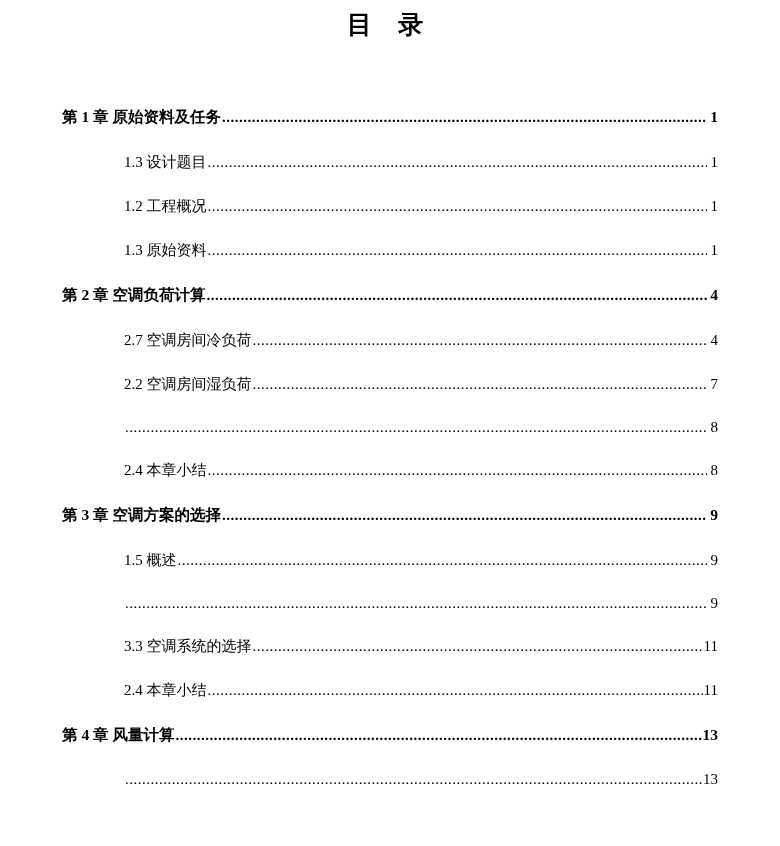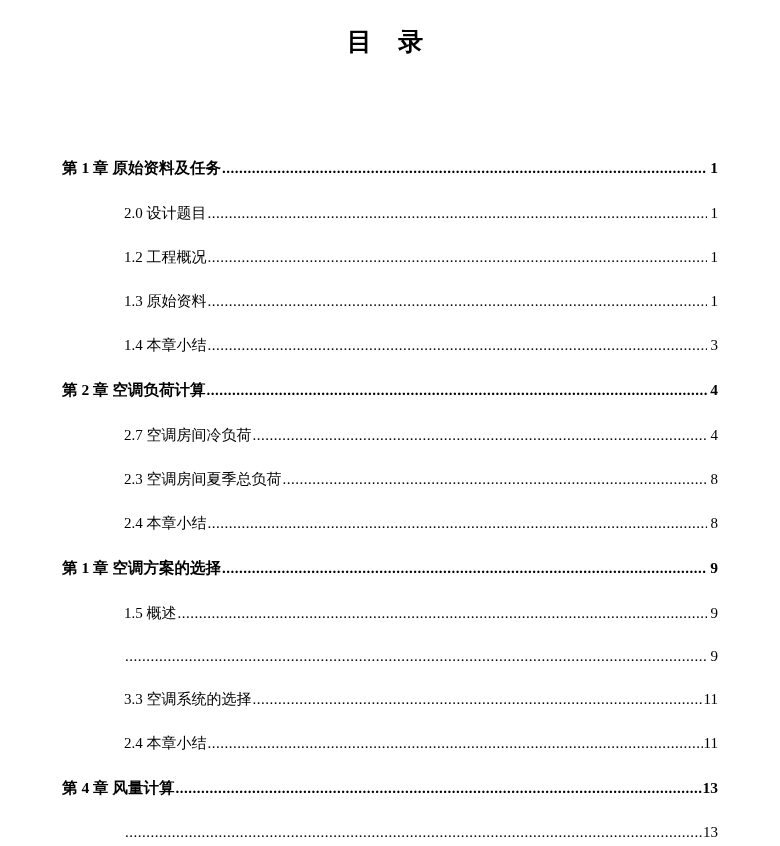--- a/index.html
+++ b/index.html
@@ -19,26 +19,26 @@
     width: 780px;
     height: 846px;
     box-sizing: border-box;
     padding: 0 62px;
   }
   .doc-title {
     text-align: center;
     font-size: 25px;
     font-weight: bold;
     letter-spacing: 10px;
-    margin-top: 25px;
+    margin-top: 8px;
     margin-bottom: 0;
     font-family: "Liberation Serif", "DejaVu Serif", serif;
   }
   .toc {
-    margin-top: 100px;
+    margin-top: 66px;
   }
   .toc-entry {
     display: flex;
     align-items: baseline;
     width: 100%;
     box-sizing: border-box;
     white-space: nowrap;
     overflow: hidden;
   }
   .toc-entry.level1 {
@@ -79,61 +79,60 @@
 
 <div class="page">
   <div class="doc-title">目  录</div>
   <div class="toc" id="toc-list">
       <div class="toc-entry level1">
         <span class="toc-label">第 1 章  原始资料及任务</span>
         <span class="toc-dots"></span>
         <span class="toc-page">1</span>
       </div>
       <div class="toc-entry level2">
-        <span class="toc-label">2.0  设计题目</span>
+        <span class="toc-label">1.3  设计题目</span>
         <span class="toc-dots"></span>
         <span class="toc-page">1</span>
       </div>
       <div class="toc-entry level2">
         <span class="toc-label">1.2  工程概况</span>
         <span class="toc-dots"></span>
         <span class="toc-page">1</span>
       </div>
       <div class="toc-entry level2">
         <span class="toc-label">1.3  原始资料</span>
         <span class="toc-dots"></span>
         <span class="toc-page">1</span>
       </div>
-      <div class="toc-entry level2">
-        <span class="toc-label">1.4  本章小结</span>
-        <span class="toc-dots"></span>
-        <span class="toc-page">3</span>
-      </div>
       <div class="toc-entry level1">
         <span class="toc-label">第 2 章  空调负荷计算</span>
         <span class="toc-dots"></span>
         <span class="toc-page">4</span>
       </div>
       <div class="toc-entry level2">
         <span class="toc-label">2.7  空调房间冷负荷</span>
         <span class="toc-dots"></span>
         <span class="toc-page">4</span>
       </div>
       <div class="toc-entry level2">
-        <span class="toc-label">2.3  空调房间夏季总负荷</span>
+        <span class="toc-label">2.2  空调房间湿负荷</span>
+        <span class="toc-dots"></span>
+        <span class="toc-page">7</span>
+      </div>
+      <div class="toc-entry level2">
         <span class="toc-dots"></span>
         <span class="toc-page">8</span>
       </div>
       <div class="toc-entry level2">
         <span class="toc-label">2.4  本章小结</span>
         <span class="toc-dots"></span>
         <span class="toc-page">8</span>
       </div>
       <div class="toc-entry level1">
-        <span class="toc-label">第 1 章  空调方案的选择</span>
+        <span class="toc-label">第 3 章  空调方案的选择</span>
         <span class="toc-dots"></span>
         <span class="toc-page">9</span>
       </div>
       <div class="toc-entry level2">
         <span class="toc-label">1.5  概述</span>
         <span class="toc-dots"></span>
         <span class="toc-page">9</span>
       </div>
       <div class="toc-entry level2">
         <span class="toc-dots"></span>

